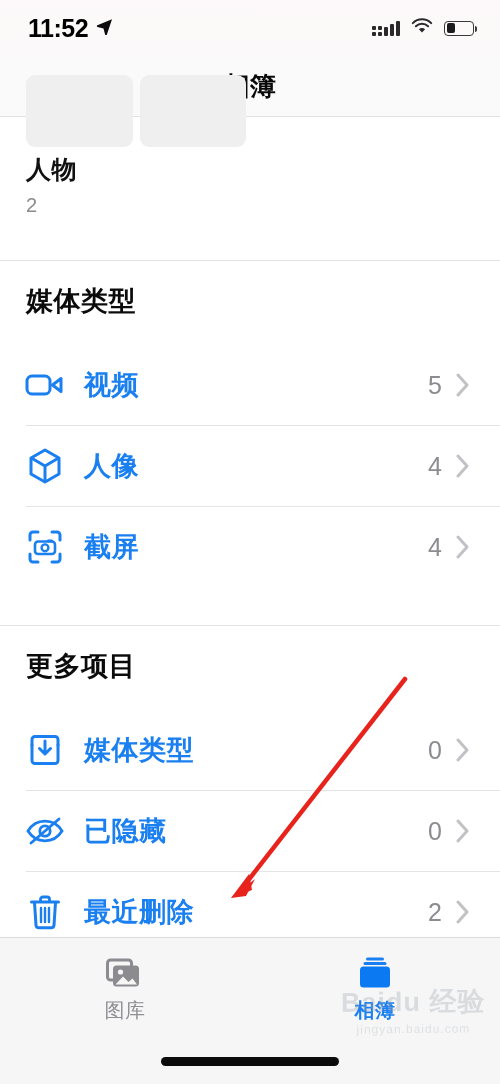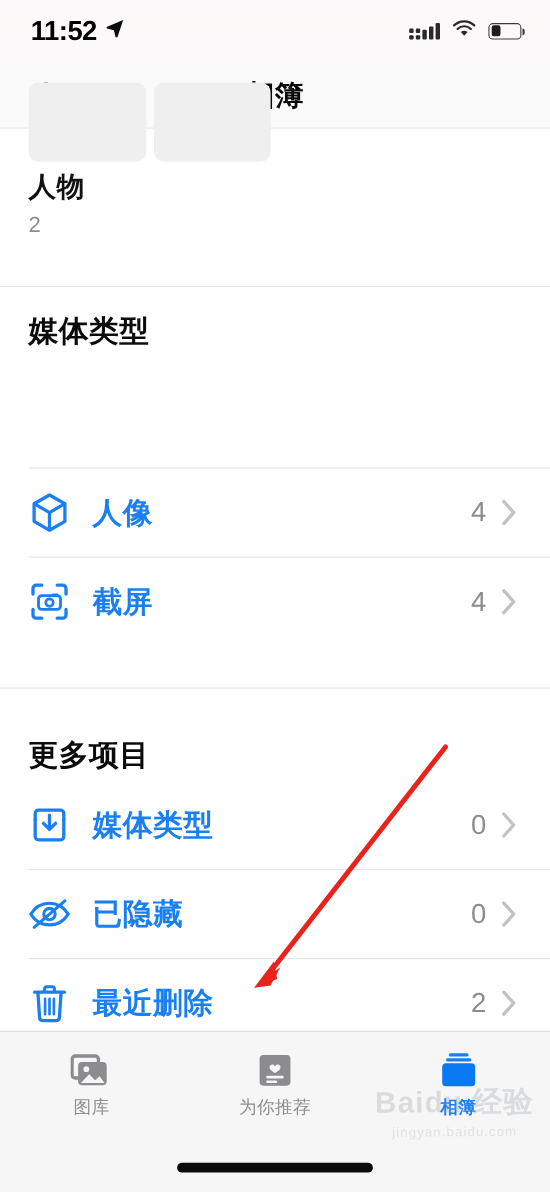--- a/index.html
+++ b/index.html
@@ -82,21 +82,21 @@
   .chev{ color:#c2c2c6; display:flex; }
 
   
   .tab-bar{
     position:absolute; bottom:0; left:0; width:500px; height:147px;
     background:#f6f6f6; border-top:1px solid #dcdcdc;
   }
   .tabs{ display:flex; width:100%; padding-top:14px; }
   .tab{ flex:1; display:flex; flex-direction:column; align-items:center; gap:7px; }
   .tab-ico{ height:38px; display:flex; align-items:flex-end; justify-content:center; }
-  .tab-lbl{ font-size:16px; color:#8e8e93; letter-spacing:0.4px; }
+  .tab-lbl{ font-size:20px; color:#8e8e93; letter-spacing:0.4px; }
   .tab.active .tab-lbl{ color:#1a7ff0; font-weight:700; }
   .home-indicator{
     position:absolute; bottom:18px; left:50%; transform:translateX(-50%);
     width:178px; height:9px; background:#0b0b0b; border-radius:5px;
   }
 
   
   .annotation{ position:absolute; top:0; left:0; width:500px; height:1084px; pointer-events:none; }
 
   
@@ -161,20 +161,37 @@
 
   <div class="people-block">
     <div class="people-title">人物</div>
     <div class="people-count">2</div>
   </div>
 
   <div class="sep full" style="top:143px;"></div>
 
   <div class="section-header" style="top:166px;">媒体类型</div>
 
+  <div class="row" style="top:228px;">
+    <span class="row-icon">
+      <svg width="40" height="30" viewBox="0 0 40 30">
+        <rect x="2" y="6" width="23" height="18" rx="5" ry="5" fill="none" stroke="#1a7ff0" stroke-width="3"></rect>
+        <path d="M27.5 15 36 8.5v13L27.5 15z" fill="none" stroke="#1a7ff0" stroke-width="3" stroke-linejoin="round"></path>
+      </svg>
+    </span>
+    <span class="row-label">视频</span>
+    <span class="row-right">
+      <span class="row-count">5</span>
+      <span class="chev">
+        <svg width="14" height="24" viewBox="0 0 14 24">
+            <path d="M2 2l9 10-9 10" fill="none" stroke="currentColor" stroke-width="3" stroke-linecap="round" stroke-linejoin="round"></path>
+          </svg>
+      </span>
+    </span>
+  </div>
   <div class="sep" style="top:308px;"></div>
 
   <div class="row" style="top:309px;text-align:center;">
     <span class="row-icon">
       <svg width="34" height="36" viewBox="0 0 34 36">
         <path d="M17 2 31 10v16l-14 8-14-8V10L17 2z" fill="none" stroke="#1a7ff0" stroke-width="3" stroke-linejoin="round"></path>
         <path d="M3.4 10 17 18l13.6-8M17 18v16" fill="none" stroke="#1a7ff0" stroke-width="3" stroke-linejoin="round"></path>
       </svg>
     </span>
     <span class="row-label">人像</span>
@@ -209,21 +226,21 @@
       <span class="chev">
         <svg width="14" height="24" viewBox="0 0 14 24">
             <path d="M2 2l9 10-9 10" fill="none" stroke="currentColor" stroke-width="3" stroke-linecap="round" stroke-linejoin="round"></path>
           </svg>
       </span>
     </span>
   </div>
 
   <div class="sep full" style="top:508px;"></div>
 
-  <div class="section-header" style="top:531px;margin-top:20px;">更多项目</div>
+  <div class="section-header" style="top:531px;">更多项目</div>
 
   <div class="row" style="top:593px;">
     <span class="row-icon">
       <svg width="34" height="34" viewBox="0 0 34 34">
         <path d="M4 12V6.5A3 3 0 0 1 7 3.5h20a3 3 0 0 1 3 3V12" fill="none" stroke="#1a7ff0" stroke-width="3" stroke-linecap="round"></path>
         <path d="M4 12v15.5a3 3 0 0 0 3 3h20a3 3 0 0 0 3-3V12" fill="none" stroke="#1a7ff0" stroke-width="3" stroke-linecap="round"></path>
         <path d="M17 8v13m0 0-5.5-5.5M17 21l5.5-5.5" fill="none" stroke="#1a7ff0" stroke-width="3" stroke-linecap="round" stroke-linejoin="round"></path>
       </svg>
     </span>
     <span class="row-label">媒体类型</span>
@@ -286,31 +303,20 @@
         <svg width="38" height="34" viewBox="0 0 38 34">
           <rect x="1.5" y="4" width="24" height="20" rx="3" fill="none" stroke="#8c8c90" stroke-width="3"></rect>
           <rect x="7" y="9.5" width="26" height="21" rx="3.5" fill="#8c8c90"></rect>
           <circle cx="14.5" cy="16" r="2.6" fill="#f6f6f6"></circle>
           <path d="M9.5 28.5l7.5-8 5.5 5.5 4-3.5 4.5 6z" fill="#f6f6f6"></path>
         </svg>
       </span>
       <span class="tab-lbl">图库</span>
     </div>
 
-    <div class="tab">
-      <span class="tab-ico">
-        <svg width="34" height="34" viewBox="0 0 34 34">
-          <rect x="3" y="3" width="28" height="28" rx="3.5" fill="#8c8c90"></rect>
-          <path d="M17 13.5c-1-2.6-5-2.2-5 .7 0 2.4 3.2 4 5 5.4 1.8-1.4 5-3 5-5.4 0-2.9-4-3.3-5-.7z" fill="#f6f6f6"></path>
-          <rect x="9" y="22" width="16" height="2.4" rx="1.2" fill="#f6f6f6"></rect>
-          <rect x="9" y="26.2" width="10" height="2.4" rx="1.2" fill="#f6f6f6"></rect>
-        </svg>
-      </span>
-      <span class="tab-lbl">为你推荐</span>
-    </div>
 
     <div class="tab active">
       <span class="tab-ico">
         <svg width="38" height="34" viewBox="0 0 38 34">
           <rect x="10" y="1.5" width="18" height="3" rx="1.5" fill="#1a7ff0"></rect>
           <rect x="7.5" y="6" width="23" height="3" rx="1.5" fill="#1a7ff0"></rect>
           <rect x="4" y="10.5" width="30" height="21" rx="3.5" fill="#0a79f2"></rect>
         </svg>
       </span>
       <span class="tab-lbl">相簿</span>

